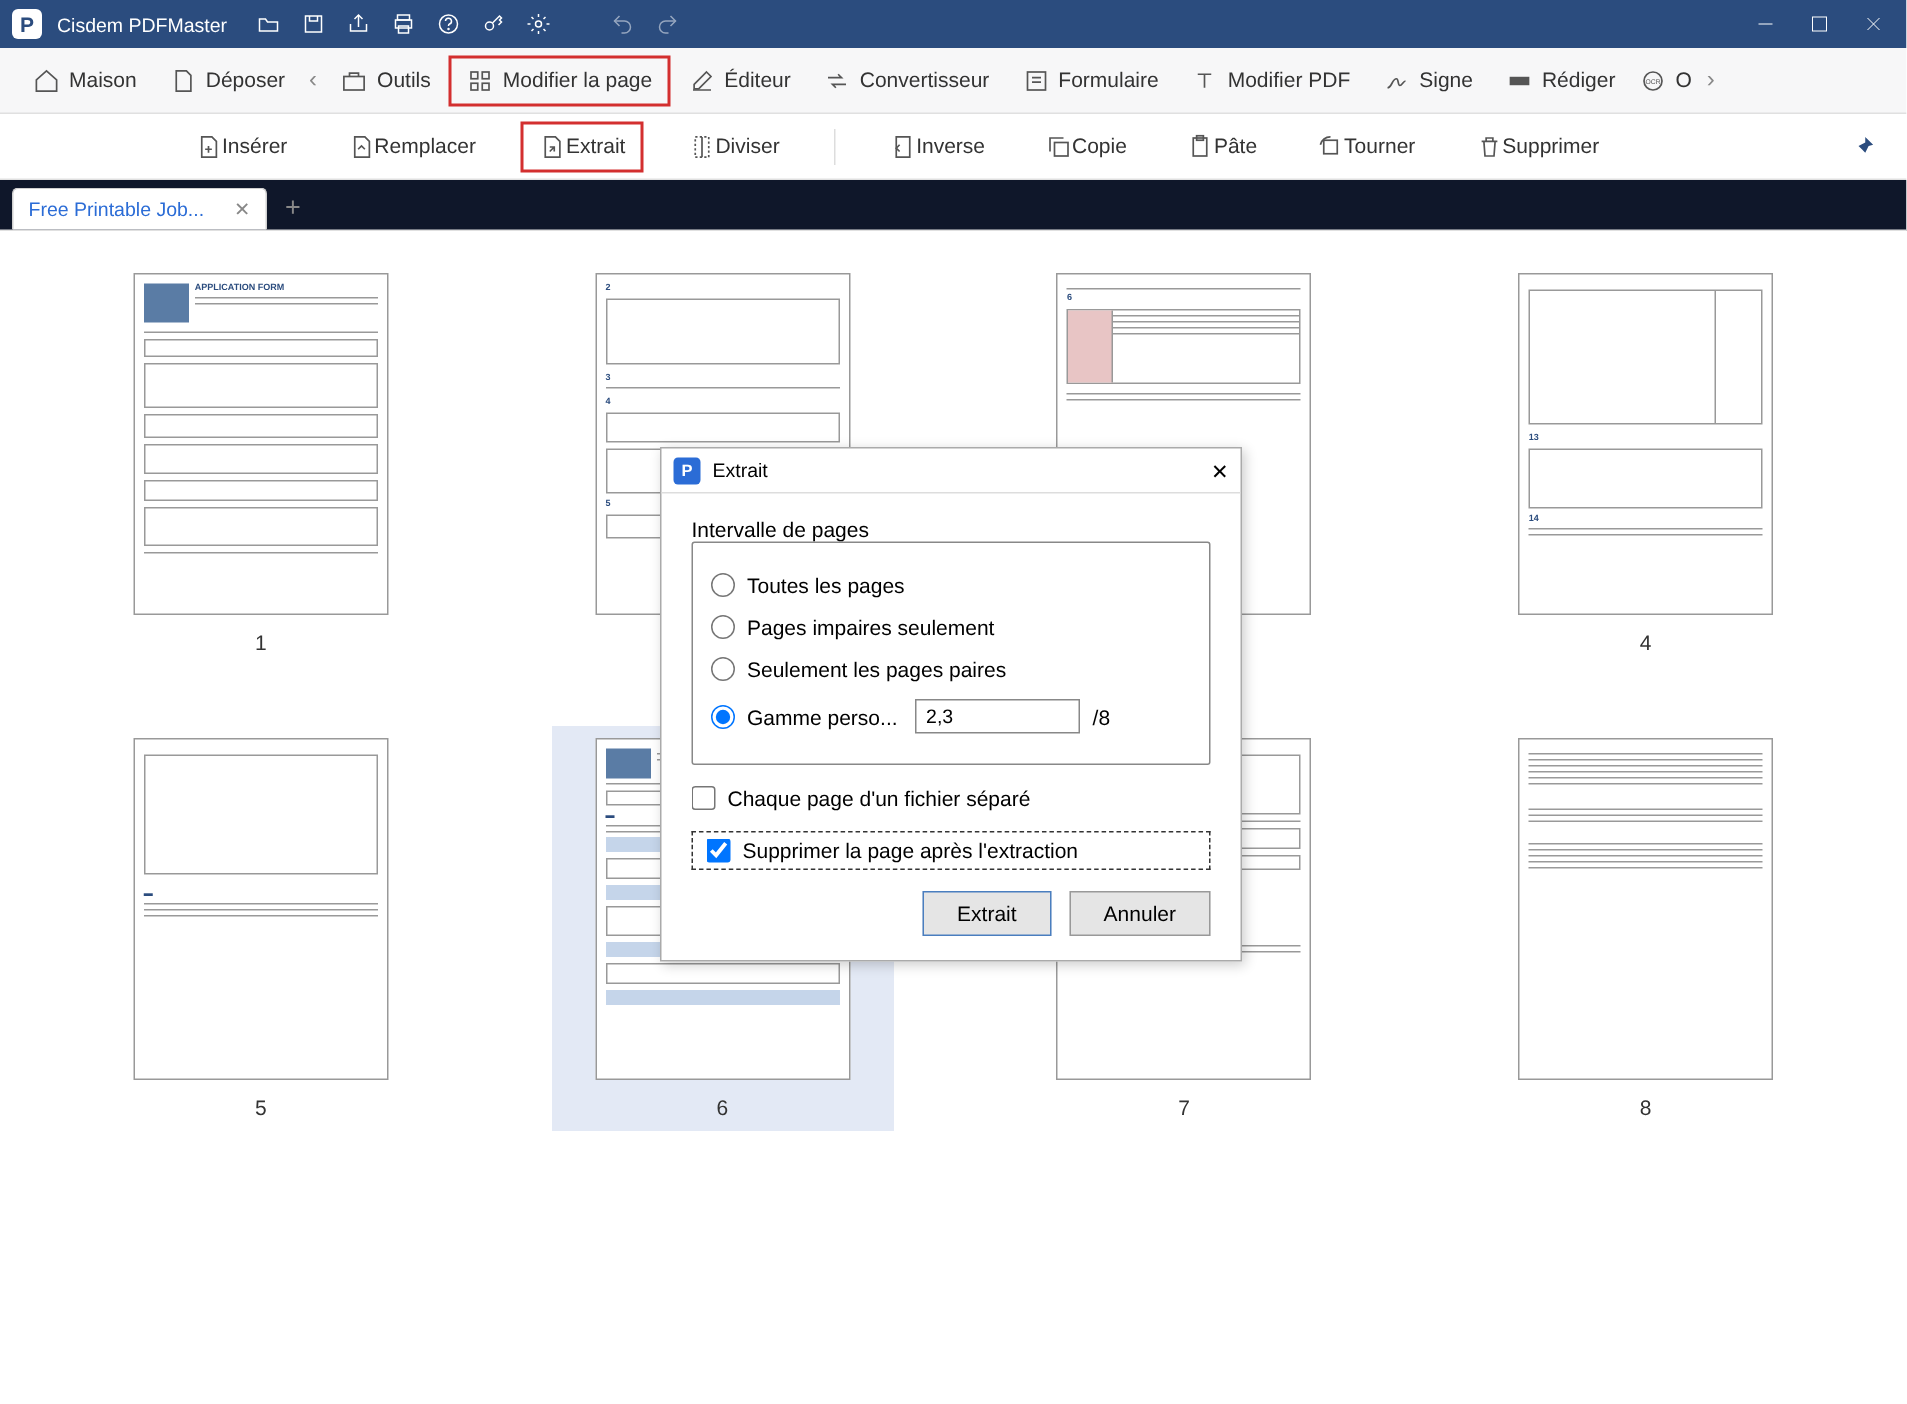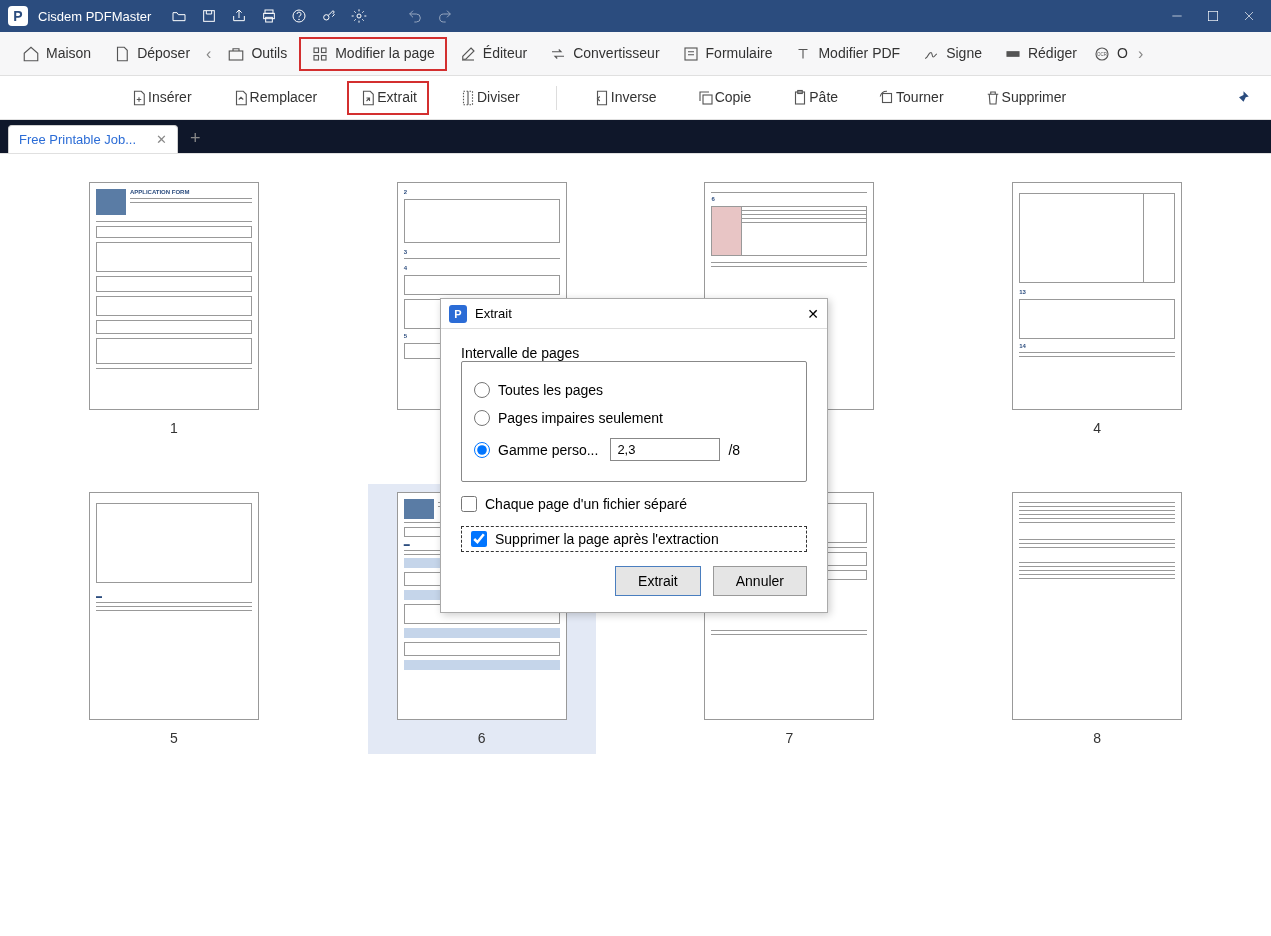--- a/index.html
+++ b/index.html
@@ -425,20 +425,24 @@
     <div class="fieldset">
       <label class="radio-row">
         <input type="radio" name="pr" style="">
         <span>Toutes les pages</span>
       </label>
       <label class="radio-row">
         <input type="radio" name="pr" style="">
         <span>Pages impaires seulement</span>
       </label>
       <label class="radio-row">
+        <input type="radio" name="pr" style="">
+        <span>Seulement les pages paires</span>
+      </label>
+      <label class="radio-row">
         <input type="radio" name="pr" checked="" style="">
         <span>Gamme perso...</span>
         <input class="range-in" type="text" value="2,3" style="">
         <span>/8</span>
       </label>
     </div>
     <label class="check-row">
       <input type="checkbox" style="">
       <span>Chaque page d'un fichier séparé</span>
     </label>

